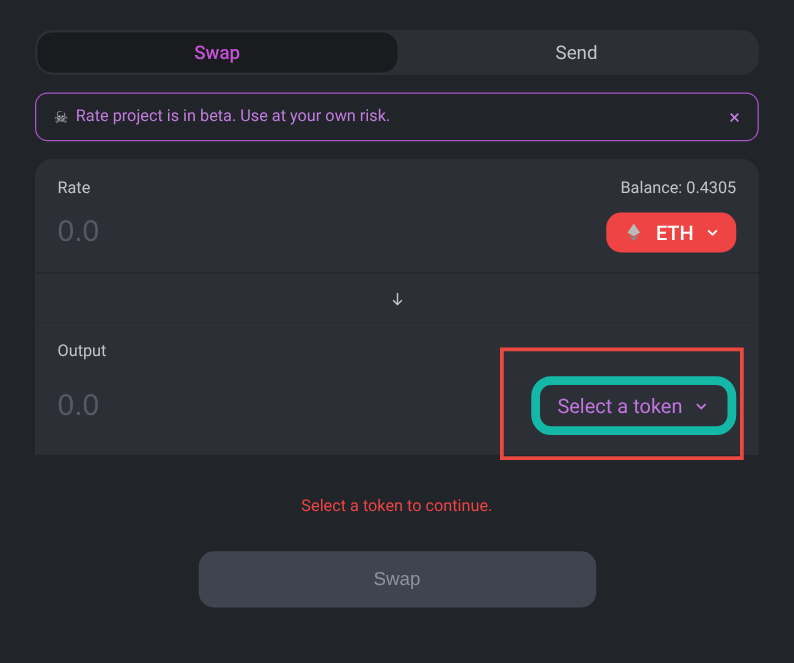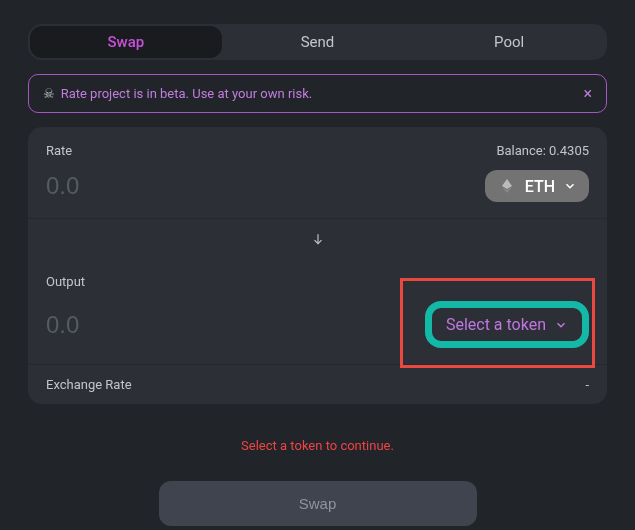--- a/index.html
+++ b/index.html
@@ -75,21 +75,21 @@
     outline: none;
     color: #ef4444;
     font-size: 24px;
     width: 200px;
   }
   .amount-input::placeholder { color: #565a63; }
   .token-pill {
     display: inline-flex;
     align-items: center;
     gap: 8px;
-    background: #737373;
+    background: #ef4444;
     border-radius: 12px;
     padding: 6px 12px;
     cursor: pointer;
     text-align: center;
   }
   .token-icon {
     width: 20px; height: 20px;
     display: flex; align-items: center; justify-content: center;
   }
   .token-label { color: #fff; font-size: 16px; font-weight: 500; }
@@ -154,21 +154,20 @@
   .page { position: relative; }
 </style>
 </head>
 <body>
 
 <div class="page">
 
   <div class="tabs">
     <div class="tab active">Swap</div>
     <div class="tab">Send</div>
-    <div class="tab">Pool</div>
   </div>
 
   <div class="banner">
     <span class="skull">☠</span>
     <span class="msg">Rate project is in beta. Use at your own risk.</span>
     <span class="close">×</span>
   </div>
 
   <div class="panel section-wrap-top">
     <div class="input-row">
@@ -211,23 +210,19 @@
         <span>Select a token</span>
         <span class="chev">
           <svg width="14" height="14" viewBox="0 0 24 24" fill="none" stroke="#c176df" stroke-width="2.5">
               <polyline points="6 9 12 15 18 9"></polyline>
             </svg>
         </span>
       </div>
     </div>
   </div>
 
-  <div class="rate-bar">
-    <span>Exchange Rate</span>
-    <span>-</span>
-  </div>
 
   <div class="hint">Select a token to continue.</div>
 
   <button class="swap-btn">Swap</button>
 
   <div class="highlight-box" style="left:372px; top:254px; width:195px; height:90px;"></div>
 </div>
 
 </body></html>

